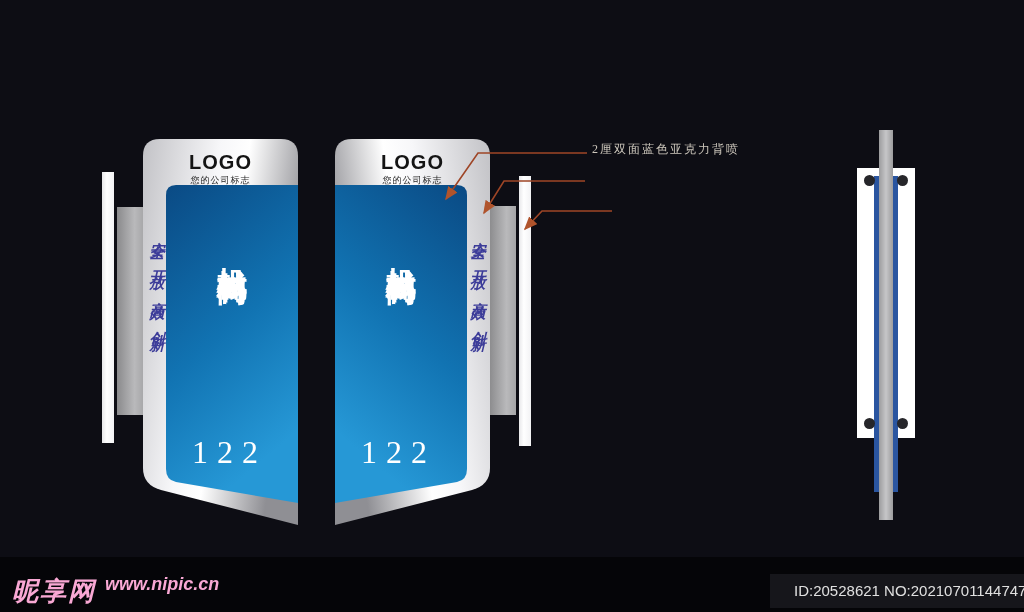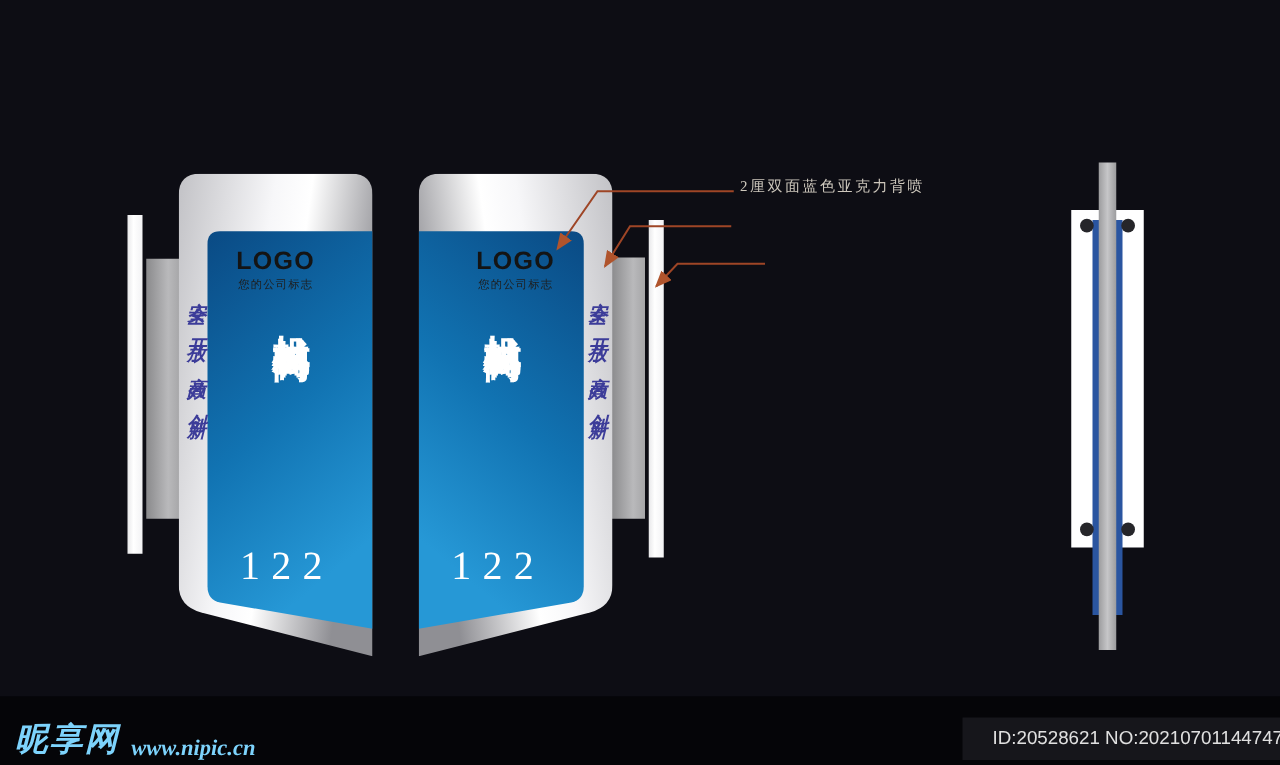--- a/index.html
+++ b/index.html
@@ -10,21 +10,21 @@
   }
   .abs{position:absolute;}
 
   
   .white-bar{background:linear-gradient(to right,#e8e8ea,#ffffff 40%,#f2f2f4);}
   .gray-bar{background:linear-gradient(to right,#8a8a8c,#b9b9bb 65%,#a6a6a8);}
 
   
   .panel{width:155px;height:386px;}
   .panel svg{position:absolute;left:0;top:0;}
-  .logo-block{position:absolute;top:13px;left:0;width:100%;text-align:center;z-index:2;margin-top:47px;}
+  .logo-block{position:absolute;top:13px;left:0;width:100%;text-align:center;z-index:2;}
   .logo-main{font-size:20px;font-weight:bold;letter-spacing:1px;color:#141414;line-height:20px;}
   .logo-sub{font-size:9px;color:#1e1e1e;letter-spacing:1px;margin-top:2px;}
   .v-text{writing-mode:vertical-rl;text-orientation:upright;white-space:pre;}
   .slogan{
     position:absolute;top:90px;z-index:2;
     font-family:"DejaVu Serif","Liberation Serif",serif;
     font-size:15px;font-weight:bold;font-style:italic;
     color:#3c3c99;letter-spacing:4px;line-height:20px;
   }
   .room-name-wrap{position:absolute;top:104px;width:132px;display:flex;justify-content:center;z-index:2;}
@@ -47,21 +47,21 @@
   .lines-overlay{position:absolute;left:0;top:0;z-index:4;pointer-events:none;}
 
   
   .side-plate{background:#ffffff;}
   .side-blue{background:#2a55a0;}
   .side-core{background:linear-gradient(to right,#9c9c9e,#c6c6c8 50%,#9c9c9e);}
   .screw{width:11px;height:11px;border-radius:50%;background:#26262a;}
 
   
   .footer-band{left:0;top:557px;width:1024px;height:55px;background:#050508;z-index:3;}
-  .watermark{left:12px;top:574px;z-index:6;display:flex;align-items:flex-end;gap:9px;color:#7dd3fc;font-family:Liberation Serif, serif;}
+  .watermark{left:12px;top:574px;z-index:6;display:flex;align-items:flex-start;gap:9px;color:#f9a8d4;}
   .wm-cn{font-size:26px;font-weight:bold;font-style:italic;letter-spacing:2px;}
   .wm-url{font-size:18px;font-weight:bold;font-style:italic;}
   .id-box{
     left:770px;top:574px;width:254px;height:34px;background:#16161b;z-index:6;
     color:#e0e0e0;font-size:15px;line-height:34px;padding-left:24px;box-sizing:border-box;
     white-space:nowrap;
   }
 </style>
 </head>
 <body>

